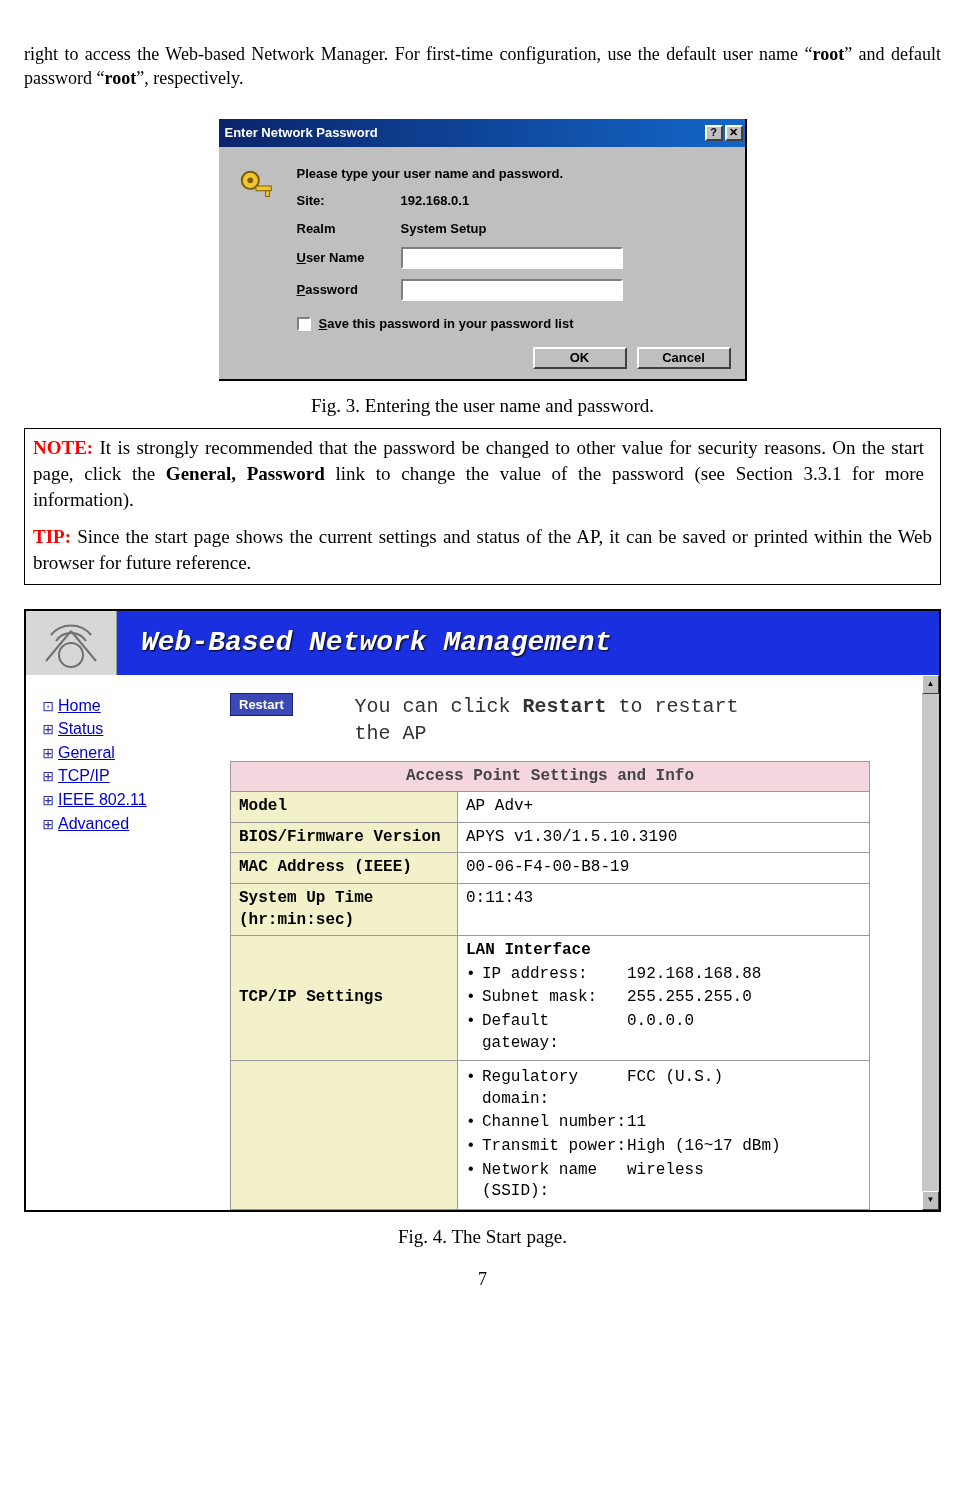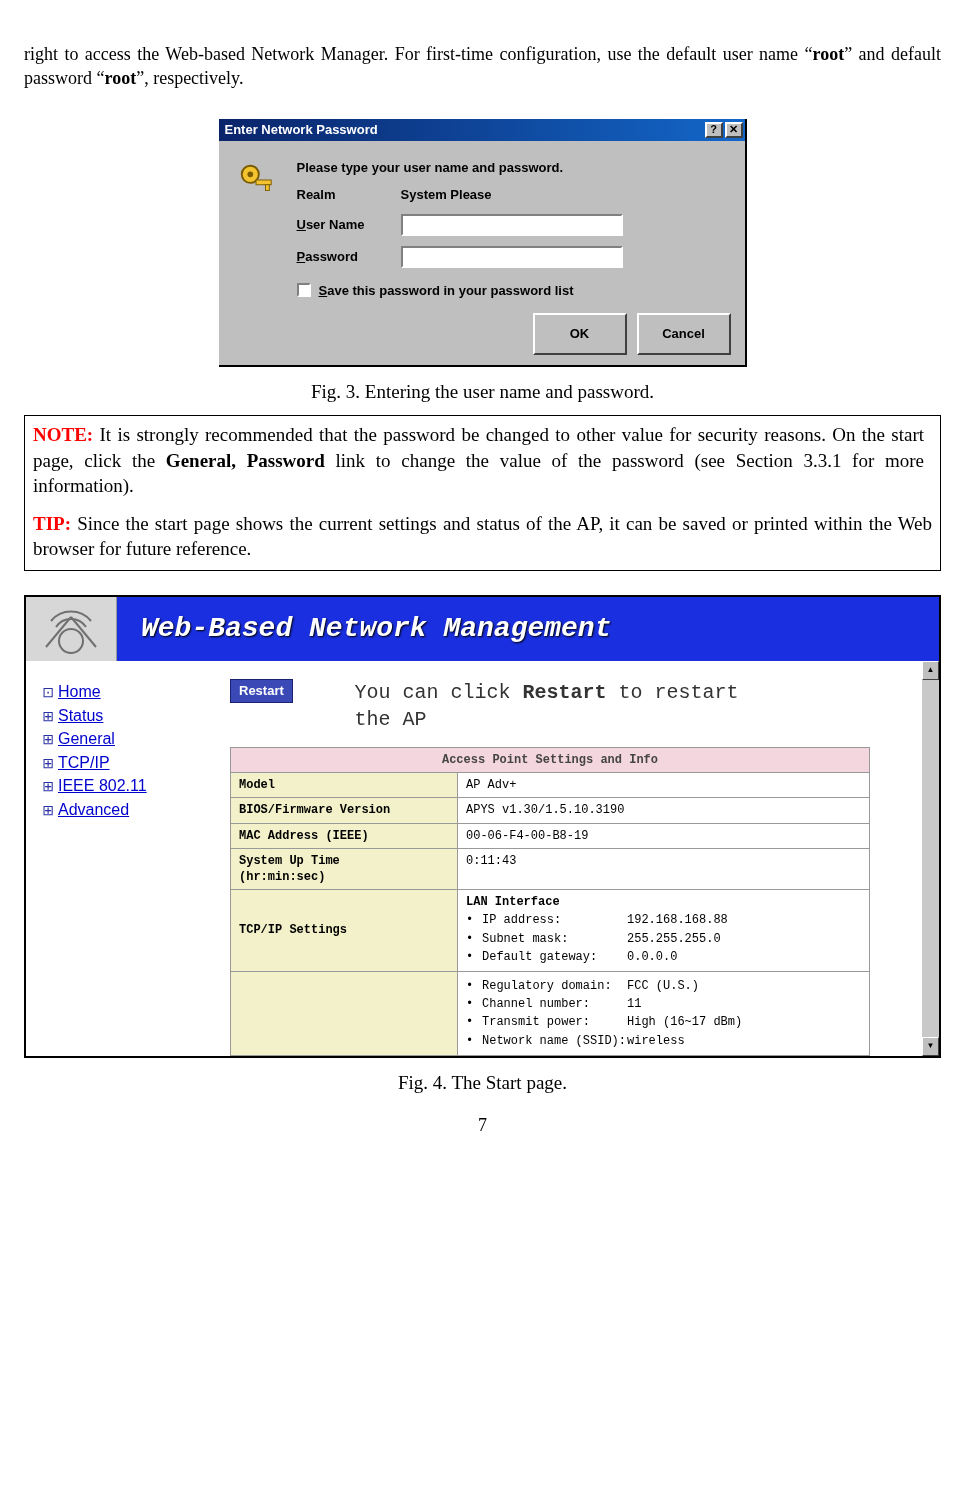--- a/index.html
+++ b/index.html
@@ -20,21 +20,21 @@
     width: 526px;
     border-right: 2px solid #000;
     border-bottom: 2px solid #000;
     text-align: left;
     font-family: Tahoma, Verdana, sans-serif;
     font-size: 13px;
     color: #000;
     background: #BFBFBF;
   }
   .titlebar {
-    height: 22px;
+    height: 28px;
     background: linear-gradient(to right,#0A246A,#1367C9);
     color: #fff;
     font-weight: bold;
     display: flex;
     align-items: center;
     padding: 0 2px 0 6px;
   }
   .titlebar .t { flex: 1; font-size: 13px; }
   .ctrlbtn {
     width: 18px; height: 16px;
@@ -63,21 +63,21 @@
   }
   .chkrow { display: flex; align-items: center; margin: 14px 0 0 64px; }
   .chk {
     width: 14px; height: 14px; background: #fff;
     border-top: 2px solid #808080; border-left: 2px solid #808080;
     border-right: 2px solid #fff; border-bottom: 2px solid #fff;
     margin-right: 8px; box-sizing: border-box;
   }
   .btnrow { display: flex; justify-content: flex-end; gap: 10px; padding: 14px 0 0 0; }
   .winbtn {
-    width: 94px; height: 42px;
+    width: 94px; height: 22px;
     background: #BFBFBF;
     border-top: 2px solid #fff; border-left: 2px solid #fff;
     border-right: 2px solid #404040; border-bottom: 2px solid #404040;
     box-sizing: border-box;
     display: flex; align-items: center; justify-content: center;
     font-family: Tahoma, sans-serif; font-size: 13px;
   }
   .fig-caption { text-align: center; font-size: 19px; margin: 12px 0 10px 0; }
 
   
@@ -128,21 +128,21 @@
     padding: 2px 8px; border: 1px solid #1a2370;
   }
   .hint {
     display: inline-block; vertical-align: top; margin-left: 58px;
     font-family: "Courier New", monospace; font-size: 20px; color:#333;
     width: 410px;
   }
 
   table.info {
     margin-top: 14px; border-collapse: collapse;
-    font-family: "Courier New", monospace; font-size: 12px;
+    font-family: "Courier New", monospace; font-size: 16px;
     width: 640px;
   }
   table.info th.cap {
     background: #F4D7DE; color:#444; font-weight: bold;
     text-align: center; border: 1px solid #999;
     padding: 4px;
   }
   table.info td {
     border: 1px solid #999; padding: 4px 8px; vertical-align: top;
   }
@@ -171,22 +171,26 @@
       <div class="key-icon">
         <svg viewBox="0 0 40 40">
           <circle cx="14" cy="14" r="9" fill="#F4C430" stroke="#7a5b00" stroke-width="2"></circle>
           <circle cx="14" cy="14" r="3" fill="#7a5b00"></circle>
           <rect x="20" y="20" width="16" height="5" fill="#F4C430" stroke="#7a5b00"></rect>
           <rect x="30" y="25" width="4" height="6" fill="#F4C430" stroke="#7a5b00"></rect>
         </svg>
       </div>
       <div style="margin-left:64px;padding-top:6px;">Please type your user name and password.</div>
       <div class="row">
+        <span class="lbl">Site:</span>
+        <span>192.168.0.1</span>
+      </div>
+      <div class="row">
         <span class="lbl">Realm</span>
-        <span>System Please</span>
+        <span>System Setup</span>
       </div>
       <div class="row">
         <span class="lbl"><span class="u">U</span><span>ser Name</span></span>
         <span class="textbox"></span>
       </div>
       <div class="row">
         <span class="lbl"><span class="u">P</span><span>assword</span></span>
         <span class="textbox"></span>
       </div>
       <div class="chkrow">

